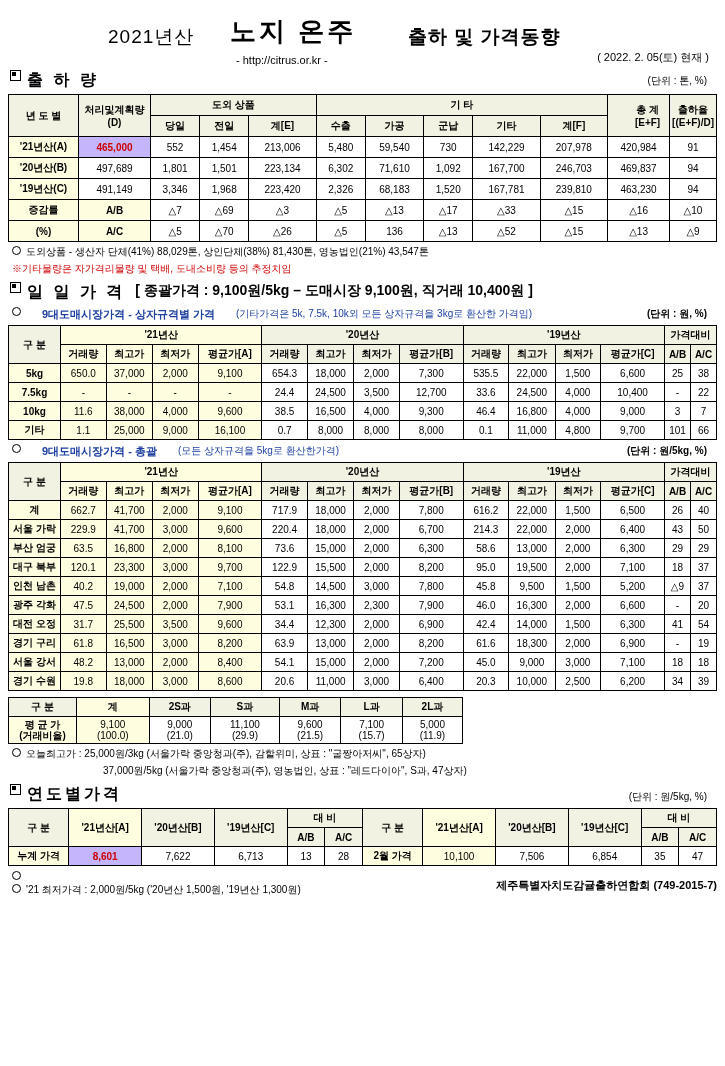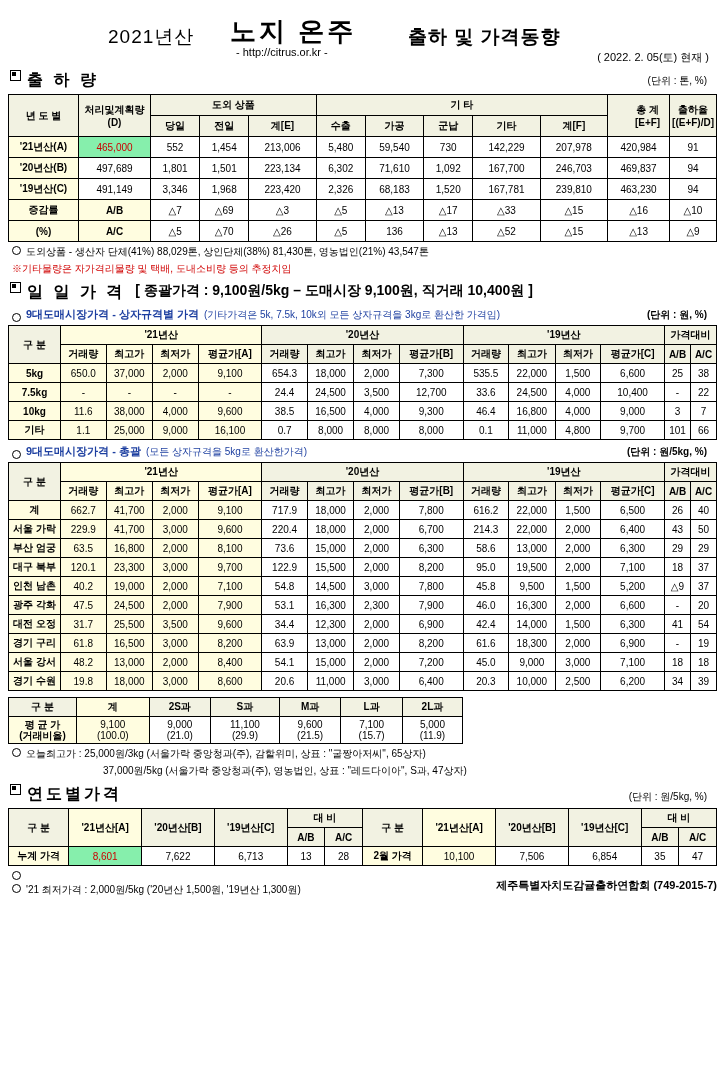--- a/index.html
+++ b/index.html
@@ -19,21 +19,21 @@
   .hdr { position: relative; height: 58px; }
   .hdr-year {
     position: absolute; left: 100px; top: 18px;
     font-size: 19px; letter-spacing: 1px;
   }
   .hdr-title {
     position: absolute; left: 222px; top: 8px;
     font-size: 26px; font-weight: bold; letter-spacing: 3px;
   }
   .hdr-url {
-    position: absolute; left: 228px; top: 40px;
+    position: absolute; left: 228px; top: 48px;
     font-size: 11px;
   }
   .hdr-sub {
     position: absolute; left: 400px; top: 18px;
     font-size: 19px; font-weight: bold; letter-spacing: 1px;
   }
   .hdr-date {
     position: absolute; right: 8px; top: 44px;
     font-size: 11px;
   }
@@ -49,21 +49,21 @@
   }
   .sec .sq::after {
     content: ""; position: absolute; left: 1px; top: 1px;
     width: 4px; height: 4px; background: #000;
   }
   .sec .txt { font-size: 16px; font-weight: bold; letter-spacing: 3px; }
   .unit { position: absolute; right: 10px; font-size: 10px; }
   .sec-wrap { position: relative; }
 
   .bullet {
-    display: flex; align-items: flex-end; gap: 5px;
+    display: flex; align-items: flex-start; gap: 21px;
     margin: 4px 0 3px 4px; font-size: 11px; font-weight: bold; color: #1d3fa0;
   }
   .bullet .circ {
     width: 9px; height: 9px; border: 1.5px solid #000; border-radius: 50%;
     display: inline-block; flex: none;
   }
   .bullet .note { font-weight: normal; color: #1d3fa0; font-size: 10px; }
 
   .note-line {
     display: flex; align-items: flex-start; gap: 5px;
@@ -77,21 +77,21 @@
 
   
   table { border-collapse: collapse; width: 100%; }
   td, th {
     border: 1px solid #000; text-align: center; font-size: 10px;
     padding: 2px 2px; font-weight: normal; height: 19px;
   }
   th { background: #f2f2e2; font-weight: bold; }
   .thead-y { background: #fffde0; font-weight: bold; }
   .lightyellow { background: #fffde0; }
-  .hl { background: #86efac; color: #cc0000; font-weight: normal; }
+  .hl { background: #c4b5fd; color: #cc0000; font-weight: bold; }
   .bold { font-weight: bold; }
 
   .tbl1 td, .tbl1 th { height: 21px; }
 
   .footer {
     position: absolute; right: 8px; bottom: 4px;
     font-size: 11px; font-weight: bold;
   }
   .bottom-notes { margin-top: 4px; }
 </style>

